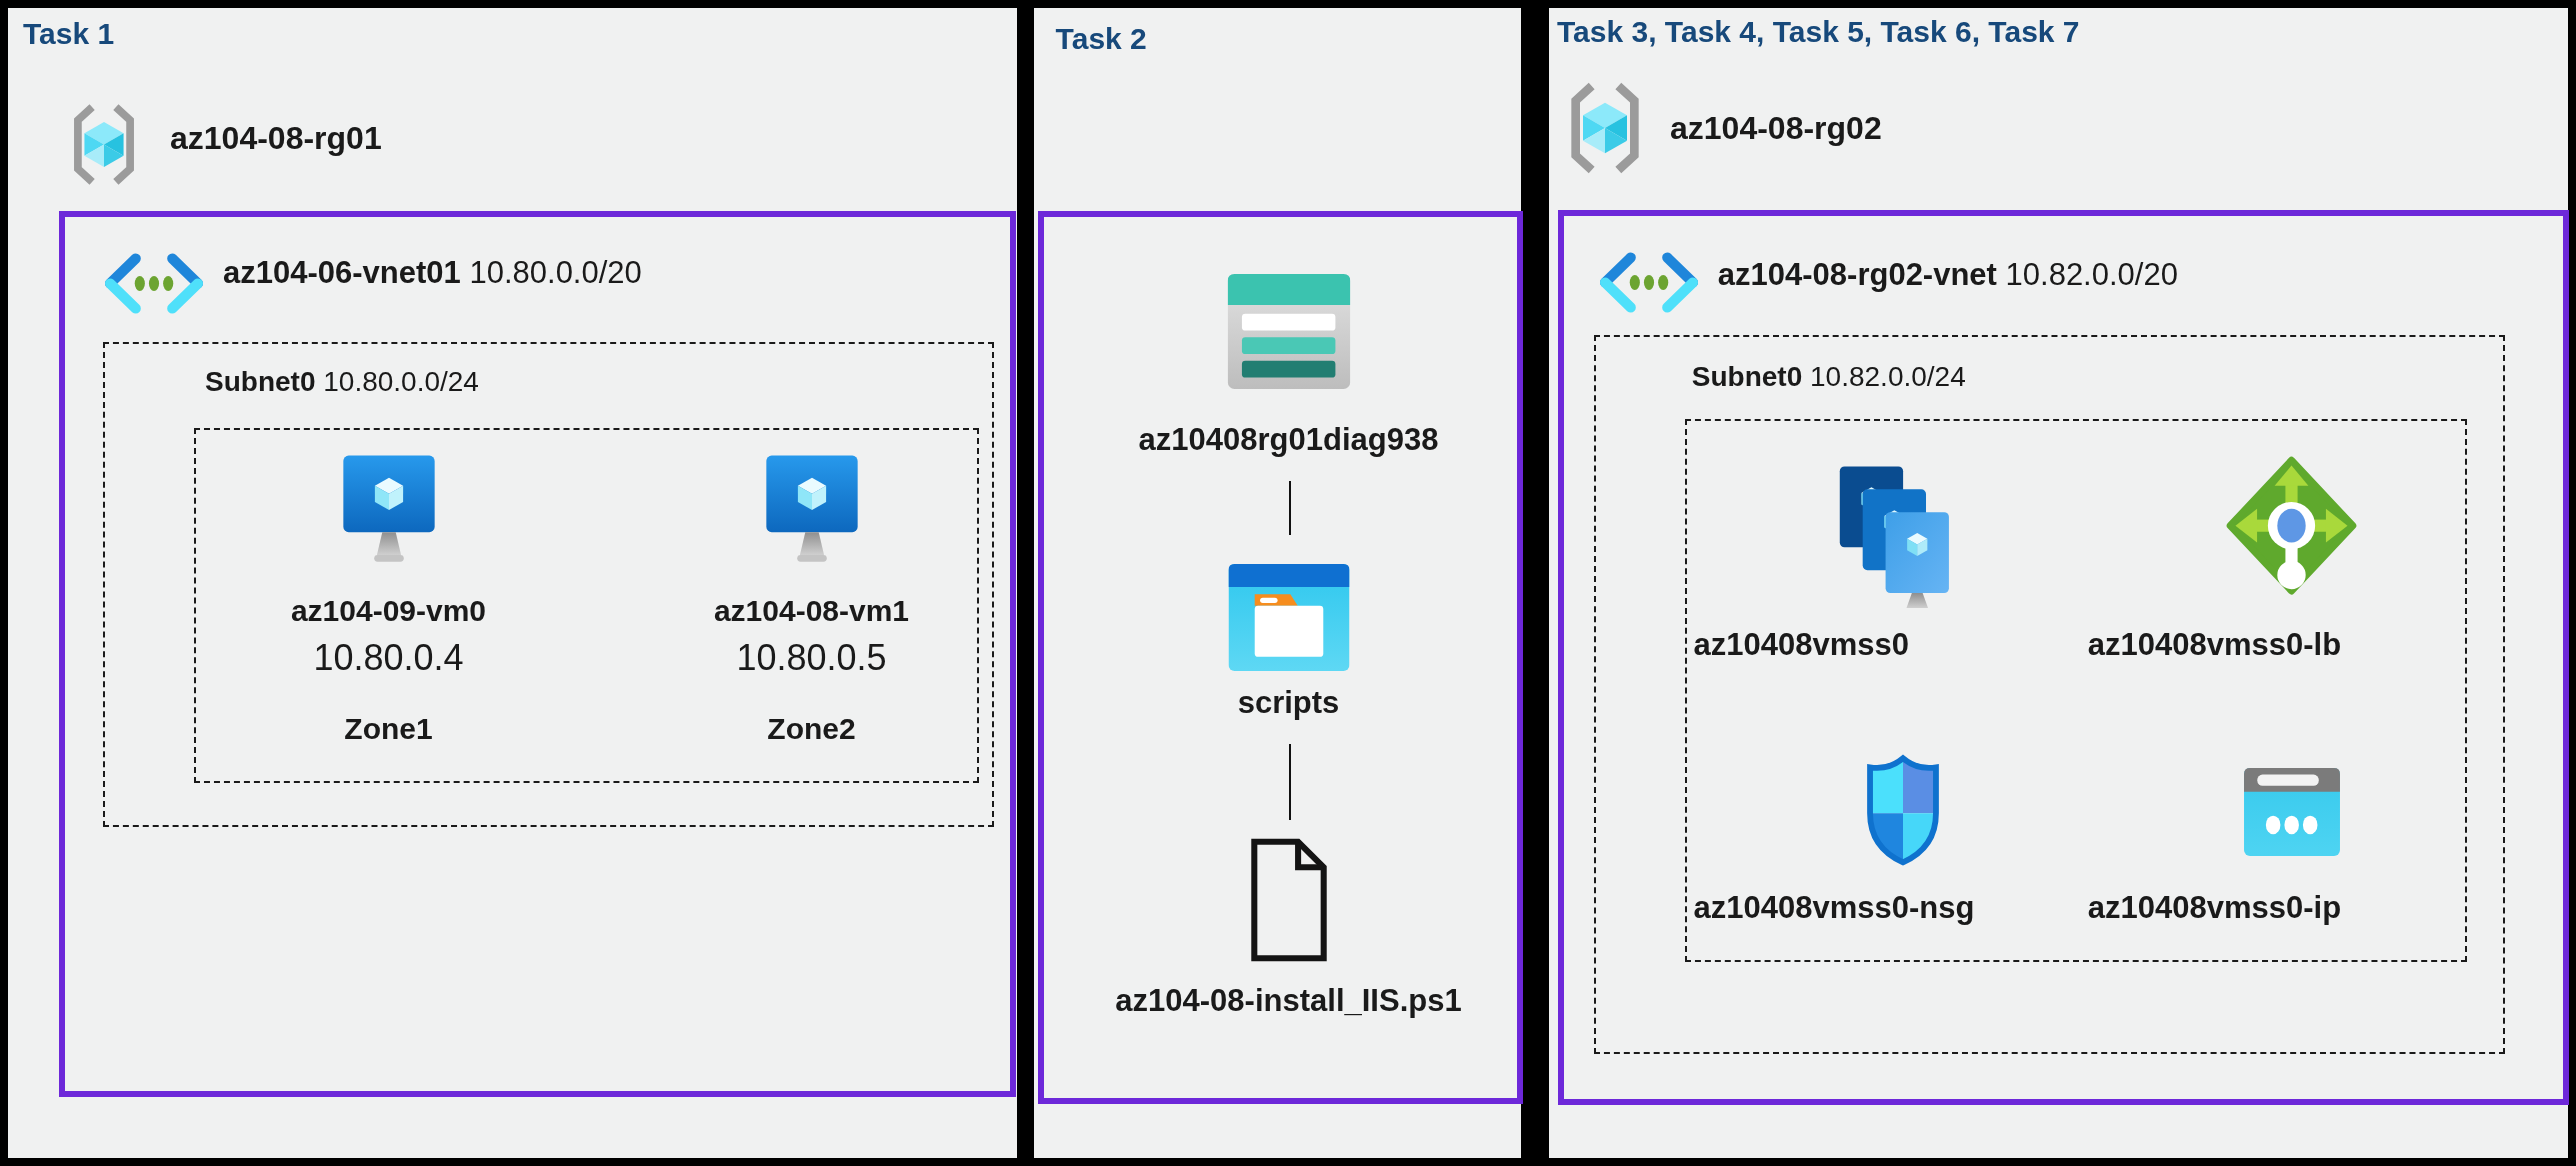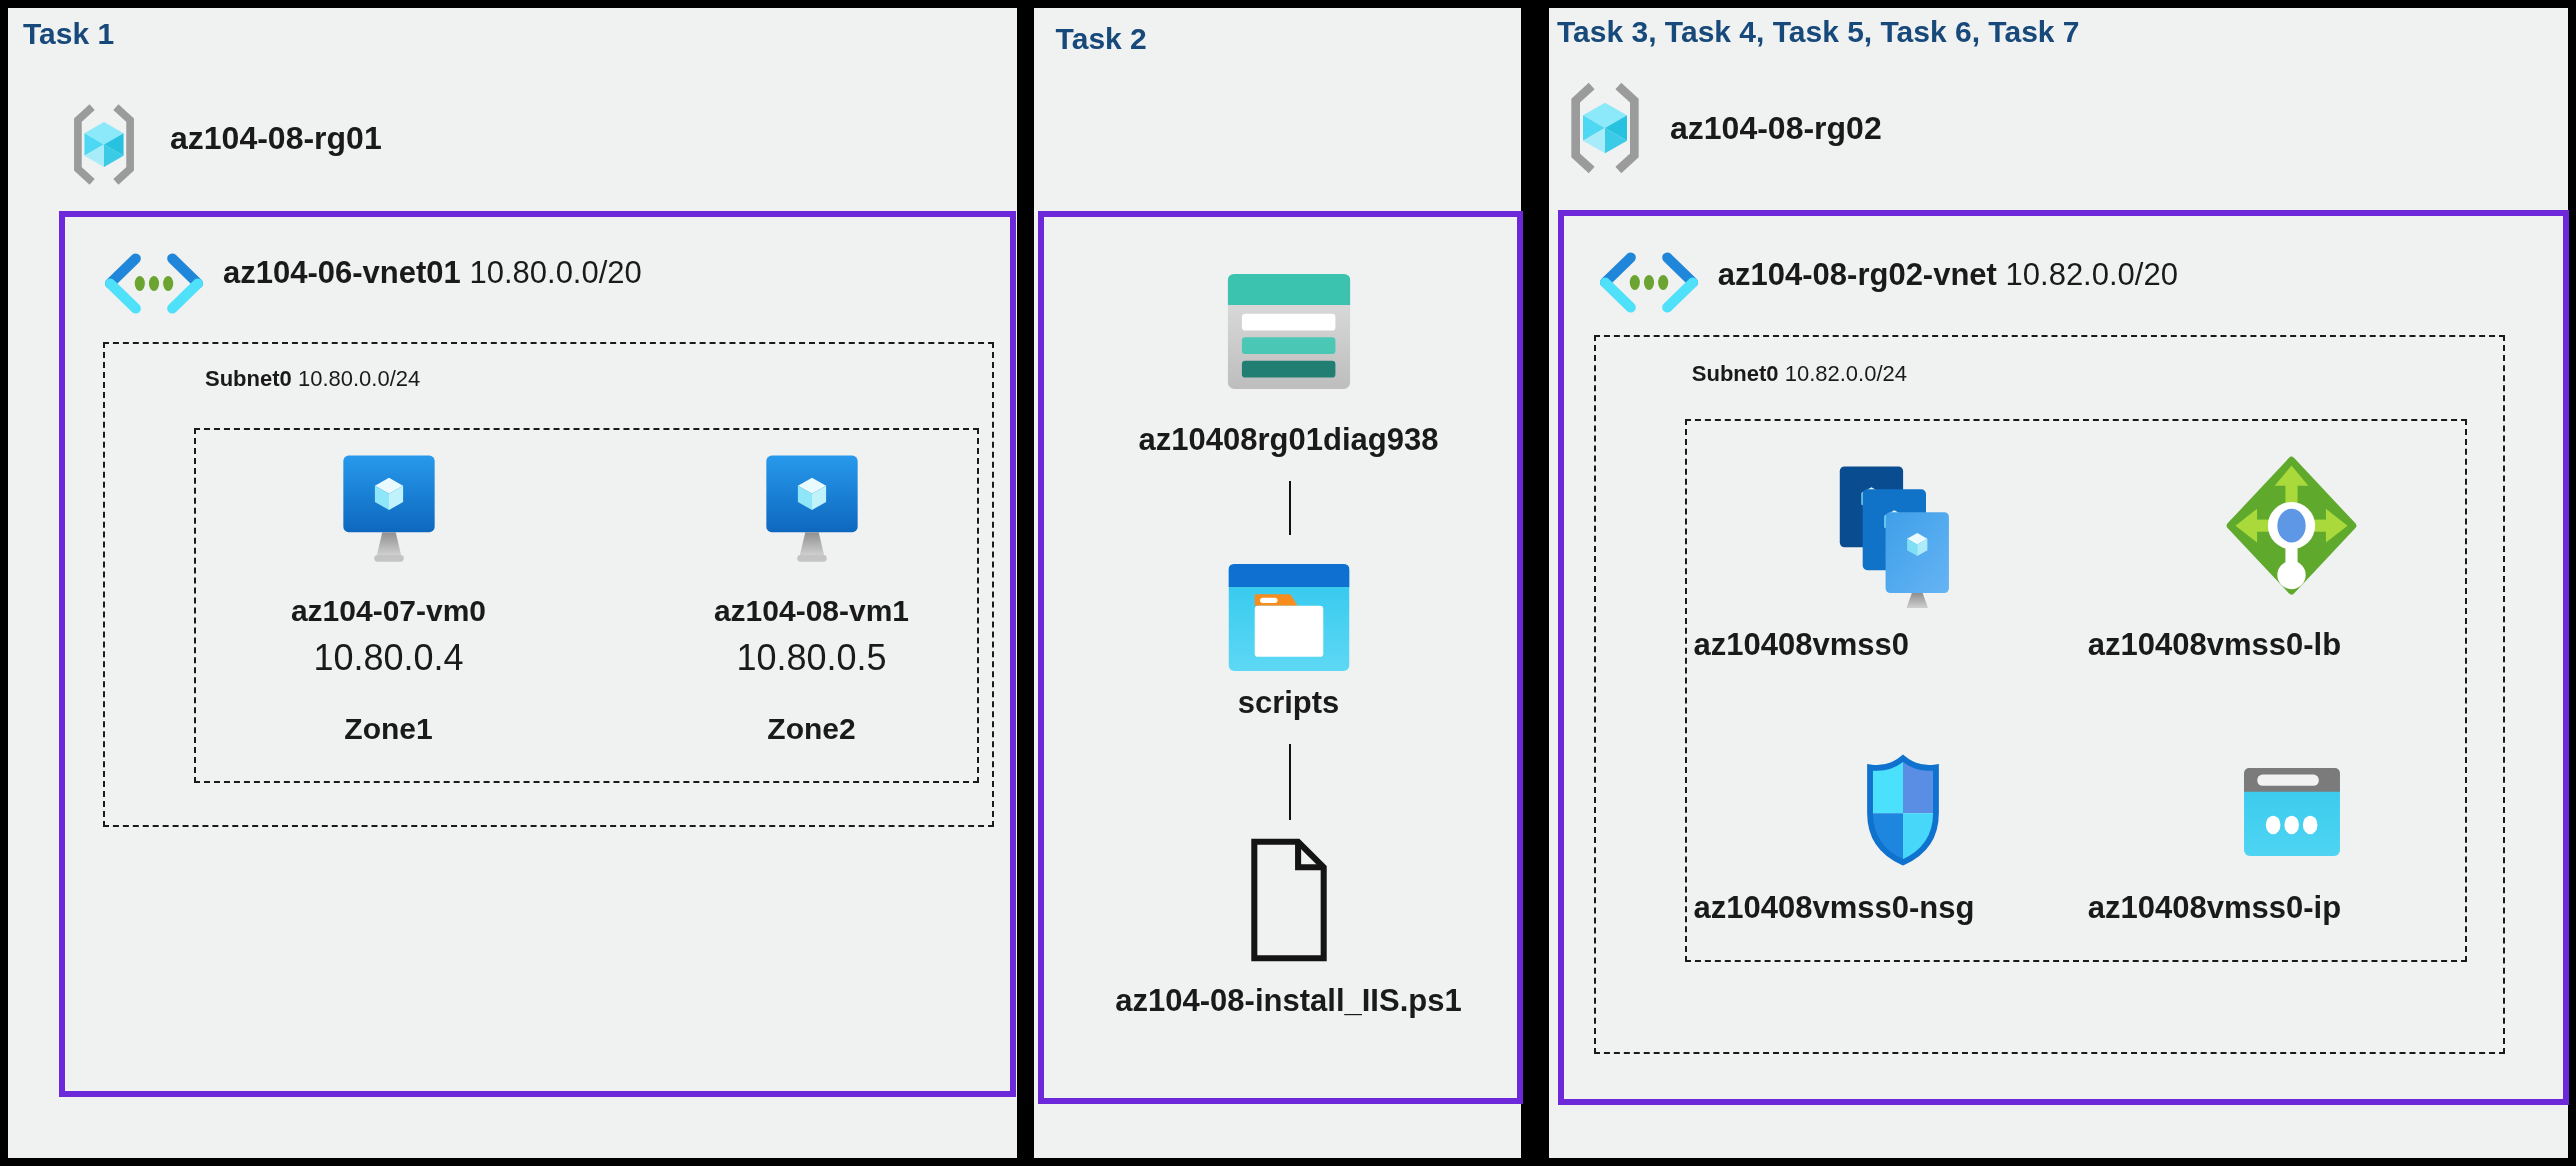--- a/index.html
+++ b/index.html
@@ -7,21 +7,21 @@
           font-family:"Liberation Sans",sans-serif;color:#1a1a1a;padding-left:21px;}
   .panel{position:absolute;top:8px;height:1150px;background:#f0f1f1;}
   #panel1{left:8px;width:1009px;}
   #panel2{left:1034px;width:487px;}
   #panel3{left:1549px;width:1019px;}
   .panel-title{position:absolute;font-size:30px;font-weight:700;color:#17497b;white-space:nowrap;}
   .rg-label{position:absolute;font-size:32px;font-weight:700;white-space:nowrap;}
   .solid-box{position:absolute;border:6px solid #6d28d9;}
   .dashed-box{position:absolute;border:2px dashed #1a1a1a;}
   .vnet-row-label{position:absolute;font-size:31px;white-space:nowrap;}
-  .subnet-label{position:absolute;font-size:22px;white-space:nowrap;}
+  .subnet-label{position:absolute;font-size:28px;white-space:nowrap;}
   .bold{font-weight:700;}
   .reg{font-weight:400;}
   .vm-block{position:absolute;width:297px;}
   .vm-name{position:absolute;width:100%;text-align:center;font-size:30px;font-weight:700;white-space:nowrap;}
   .vm-ip{position:absolute;width:100%;text-align:center;font-size:36px;font-weight:400;}
   .vm-zone{position:absolute;width:100%;text-align:center;font-size:30px;font-weight:700;}
   .vm-icon-wrap{position:absolute;left:50%;transform:translateX(-50%);}
   .p2-item{position:absolute;left:calc(50% + 8px);transform:translateX(-50%);}
   .p2-label{position:absolute;left:8px;width:100%;text-align:center;font-size:31px;font-weight:700;white-space:nowrap;}
   .connector{position:absolute;width:2.7px;background:#111;}
@@ -85,21 +85,21 @@
                   </linearGradient>
                 </defs>
                 <rect x="2" y="2" width="136" height="114" rx="8" fill="url(#gmon1)"></rect>
                 <polygon points="70,35 91,47 70,59 49,47" fill="#eafbff"></polygon>
                 <polygon points="49,47 70,59 70,83 49,71" fill="#8fe6f8"></polygon>
                 <polygon points="91,47 70,59 70,83 91,71" fill="#c0f2fc"></polygon>
                 <polygon points="60,116 80,116 88,150 52,150" fill="url(#gstand1)"></polygon>
                 <rect x="48" y="150" width="44" height="10" rx="5" fill="#c4c4c4"></rect>
               </svg>
             </div>
-            <div class="vm-name" style="top:140px;">az104-07-vm0</div>
+            <div class="vm-name" style="top:140px;">az104-09-vm0</div>
             <div class="vm-ip" style="top:183px;">10.80.0.4</div>
             <div class="vm-zone" style="top:258px;">Zone1</div>
           </div>
 
           <div class="vm-block" style="left:467px;top:24px;height:310px;">
             <div class="vm-icon-wrap" style="top:0;">
               <svg width="94" height="116" viewBox="0 0 140 172">
                 <defs>
                   <linearGradient id="gmon2" x1="0" y1="0" x2="0" y2="1">
                     <stop offset="0" stop-color="#2799ec"></stop>

